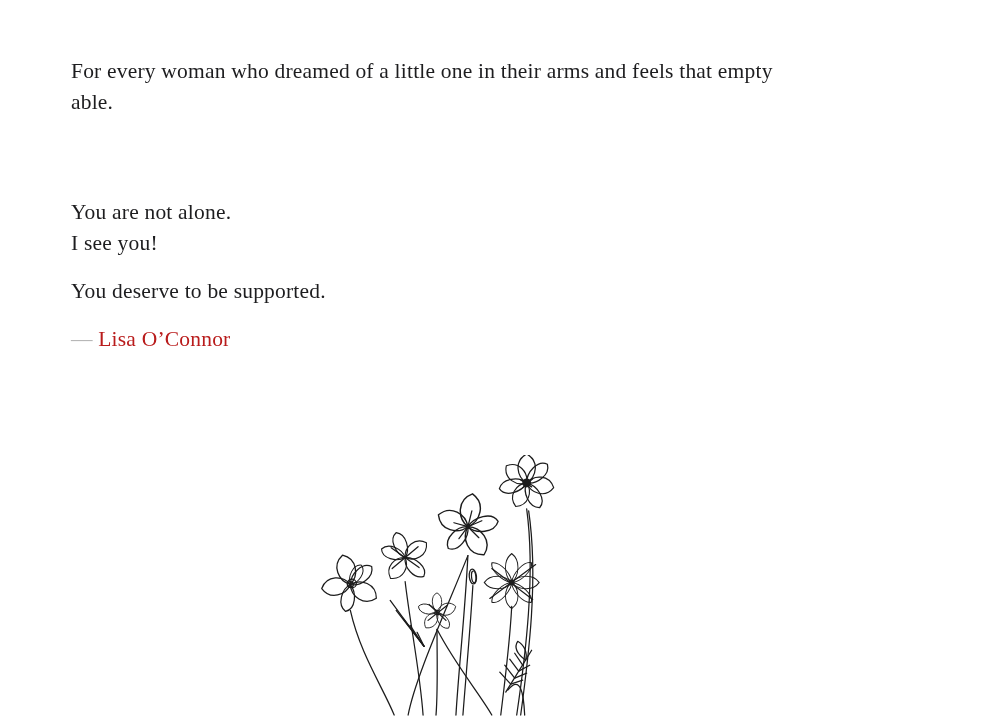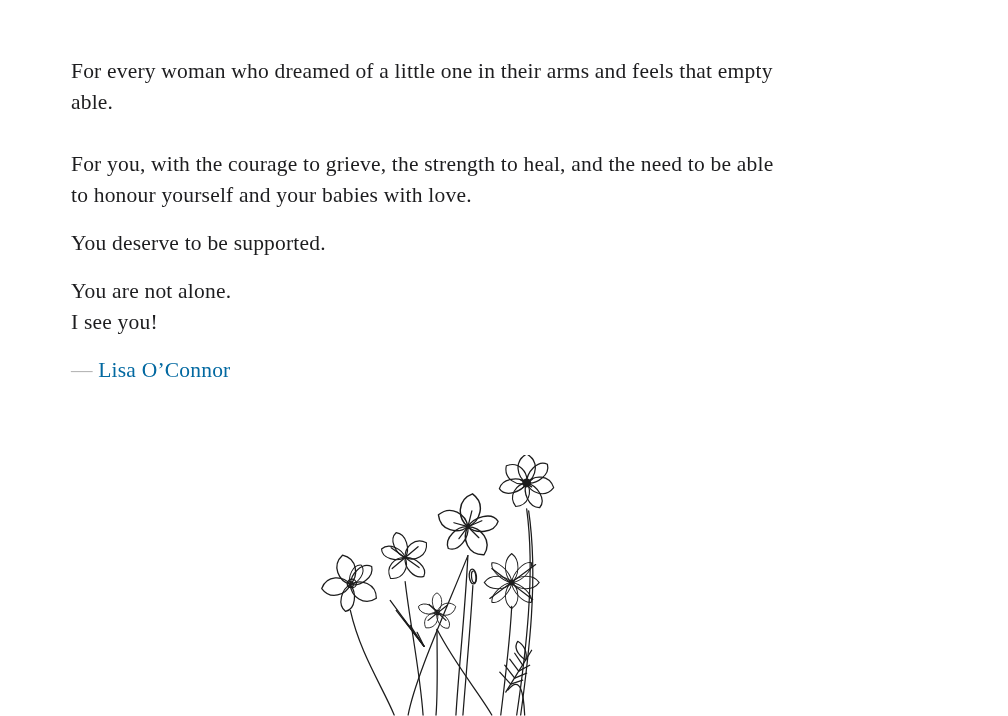--- a/index.html
+++ b/index.html
@@ -26,21 +26,21 @@
     font-size: 21.5px;
     line-height: 31px;
     letter-spacing: 0.2px;
   }
   .text-block p {
     margin: 0 0 17px 0;
   }
   .text-block p:last-child { margin-bottom: 0; }
   .line { white-space: nowrap; }
   .sig-dash { color: #b3b3b3; }
-  .sig-name { color: #0369a1; }
+  .sig-name { color: #b91c1c; }
   .illustration {
     position: absolute;
     left: 320px;
     top: 455px;
     width: 240px;
     height: 261px;
   }
   .illustration svg { display: block; width: 100%; height: 100%; }
   .stroke {
     fill: none;
@@ -55,29 +55,28 @@
 </head>
 <body>
 
 <div class="page">
 
   <div class="text-block">
     <p>
       <span class="line">For every woman who dreamed of a little one in their arms and feels that empty</span><br>
       <span class="line">able.</span><br>
       <br>
-      <span class="line">For you, with the courage to grieve, the strength to heal, and the need to be able</span><br>
-      <span class="line">to honour yourself and your babies with love.</span>
-    </p>
-    <p>
-      <span class="line">You deserve to be supported.</span>
+      <br>
     </p>
     <p>
       <span class="line">You are not alone.</span><br>
       <span class="line">I see you!</span>
+    </p>
+    <p>
+      <span class="line">You deserve to be supported.</span>
     </p>
     <p>
       <span class="sig-dash">—</span>
       <span class="sig-name">Lisa O’Connor</span>
     </p>
   </div>
 
   <div class="illustration">
     <svg viewBox="0 0 240 262" aria-hidden="true">
       <defs>

